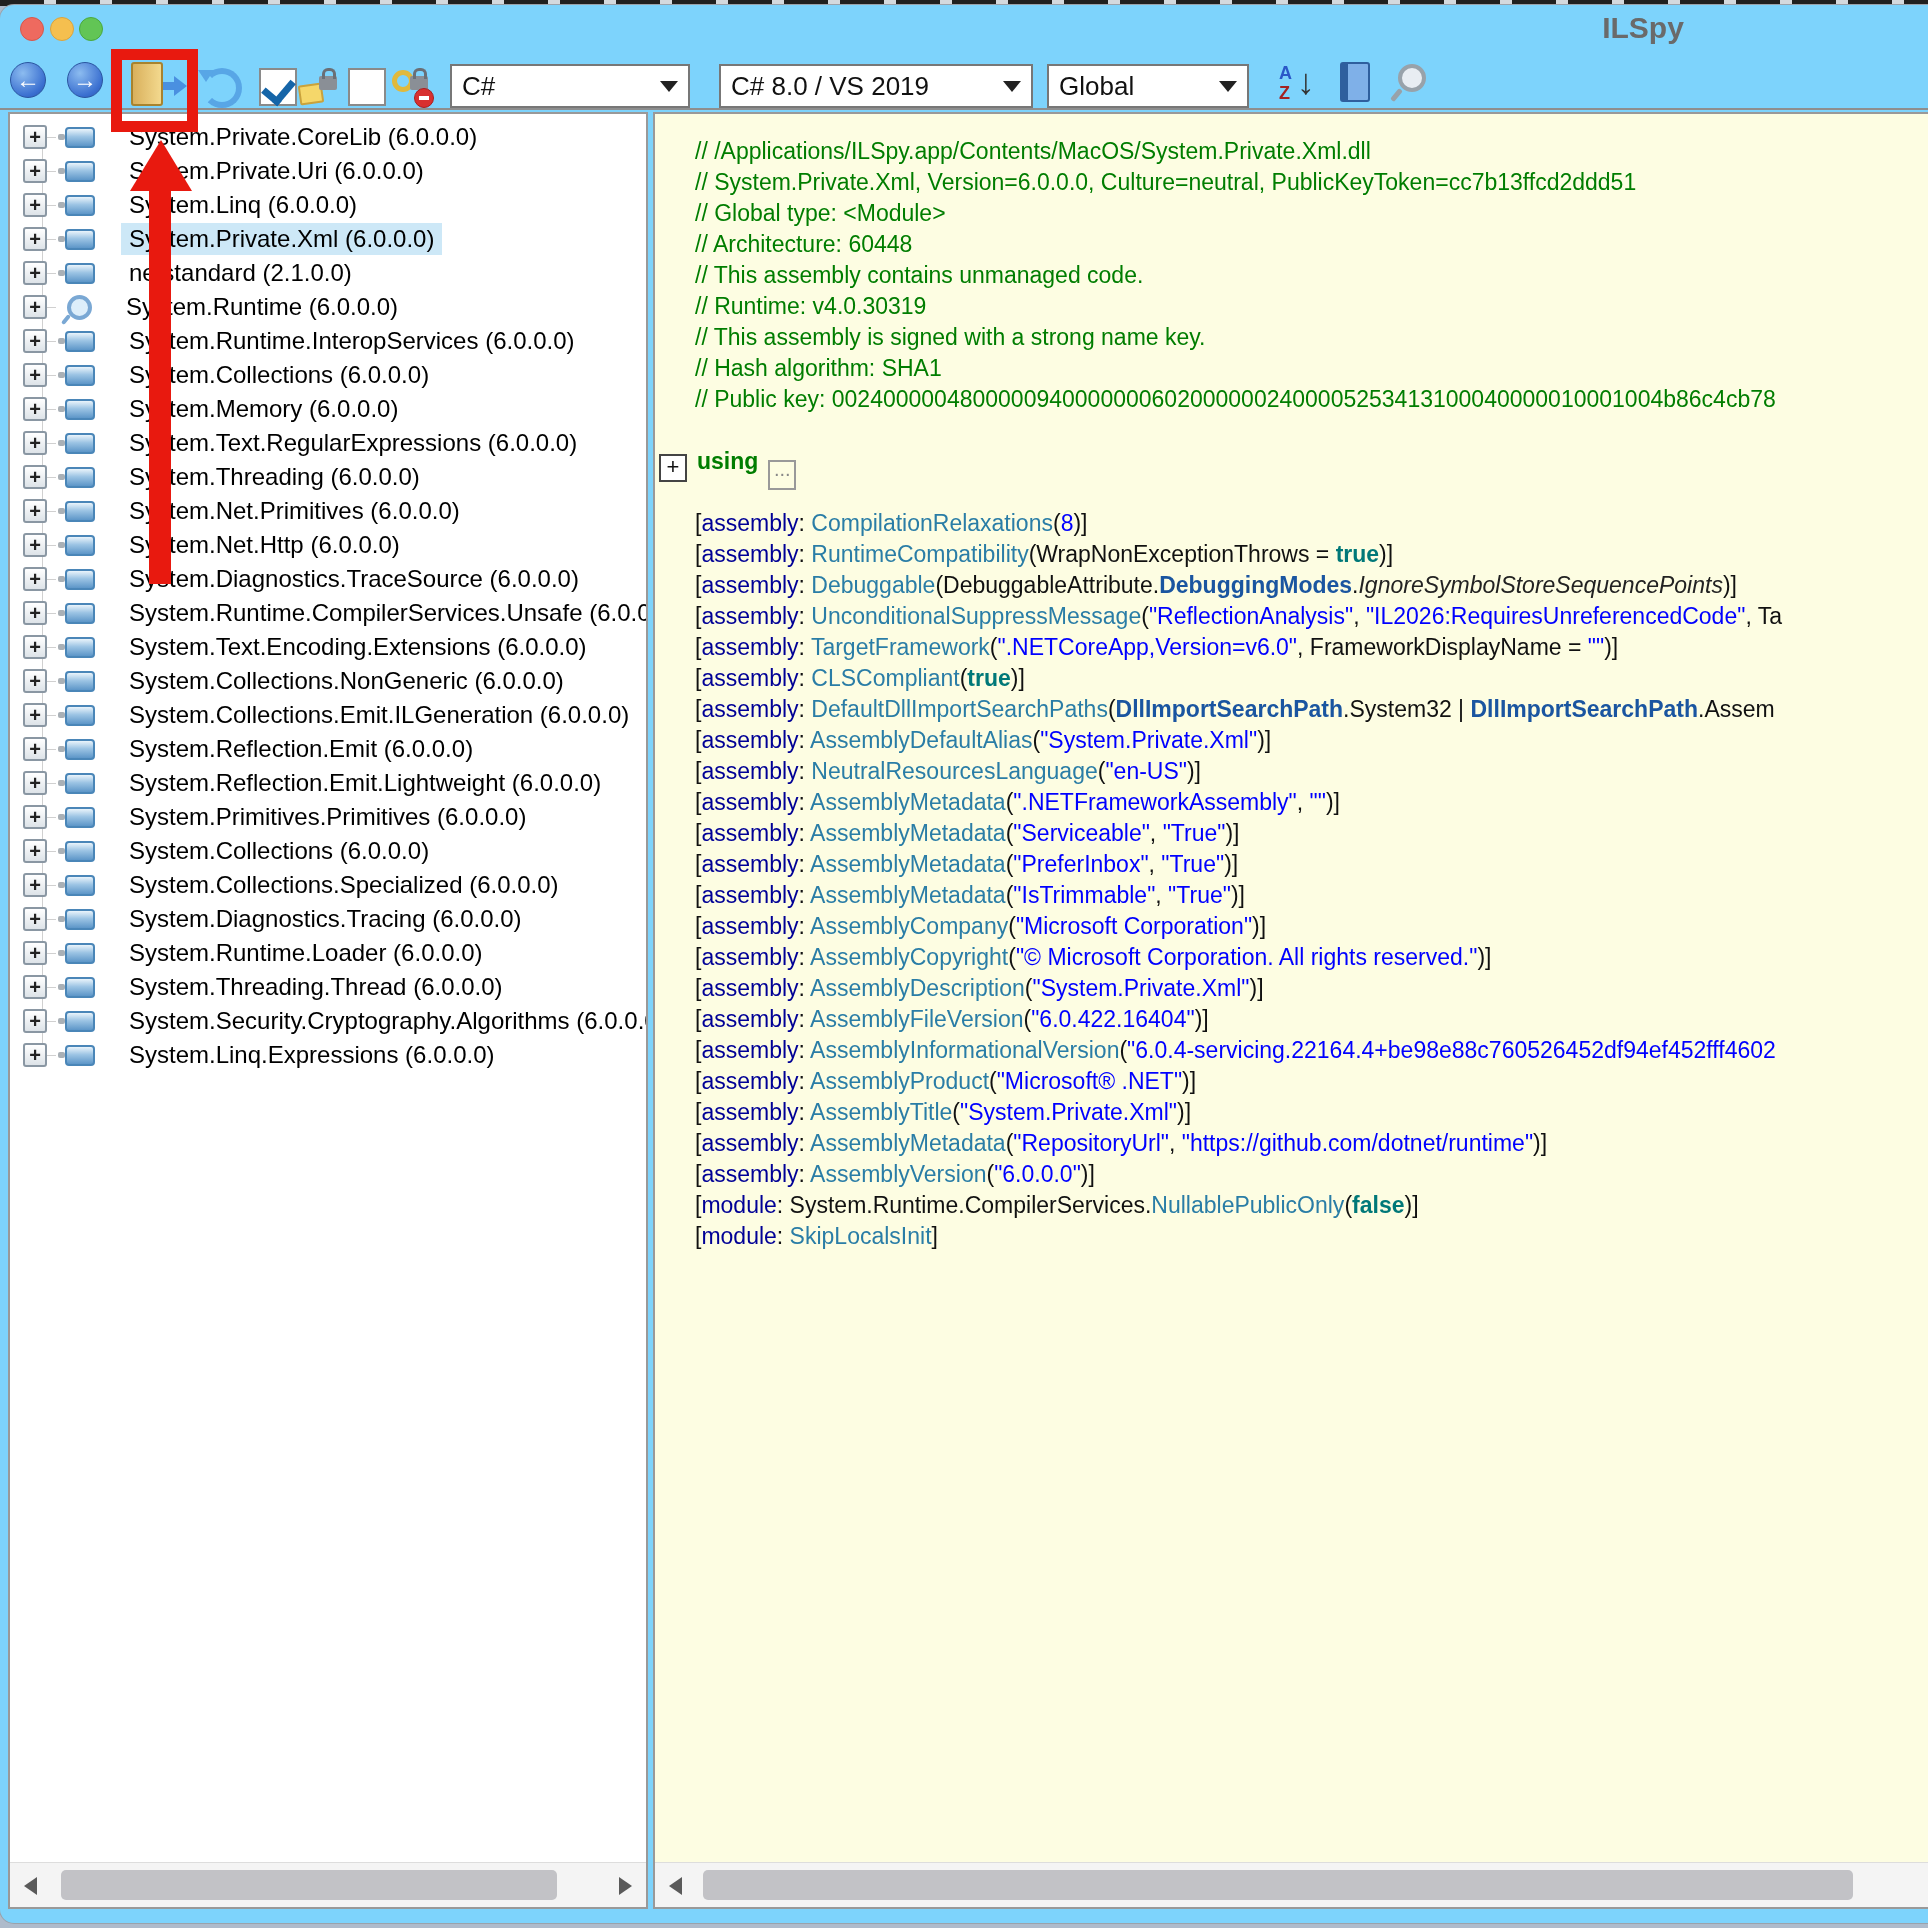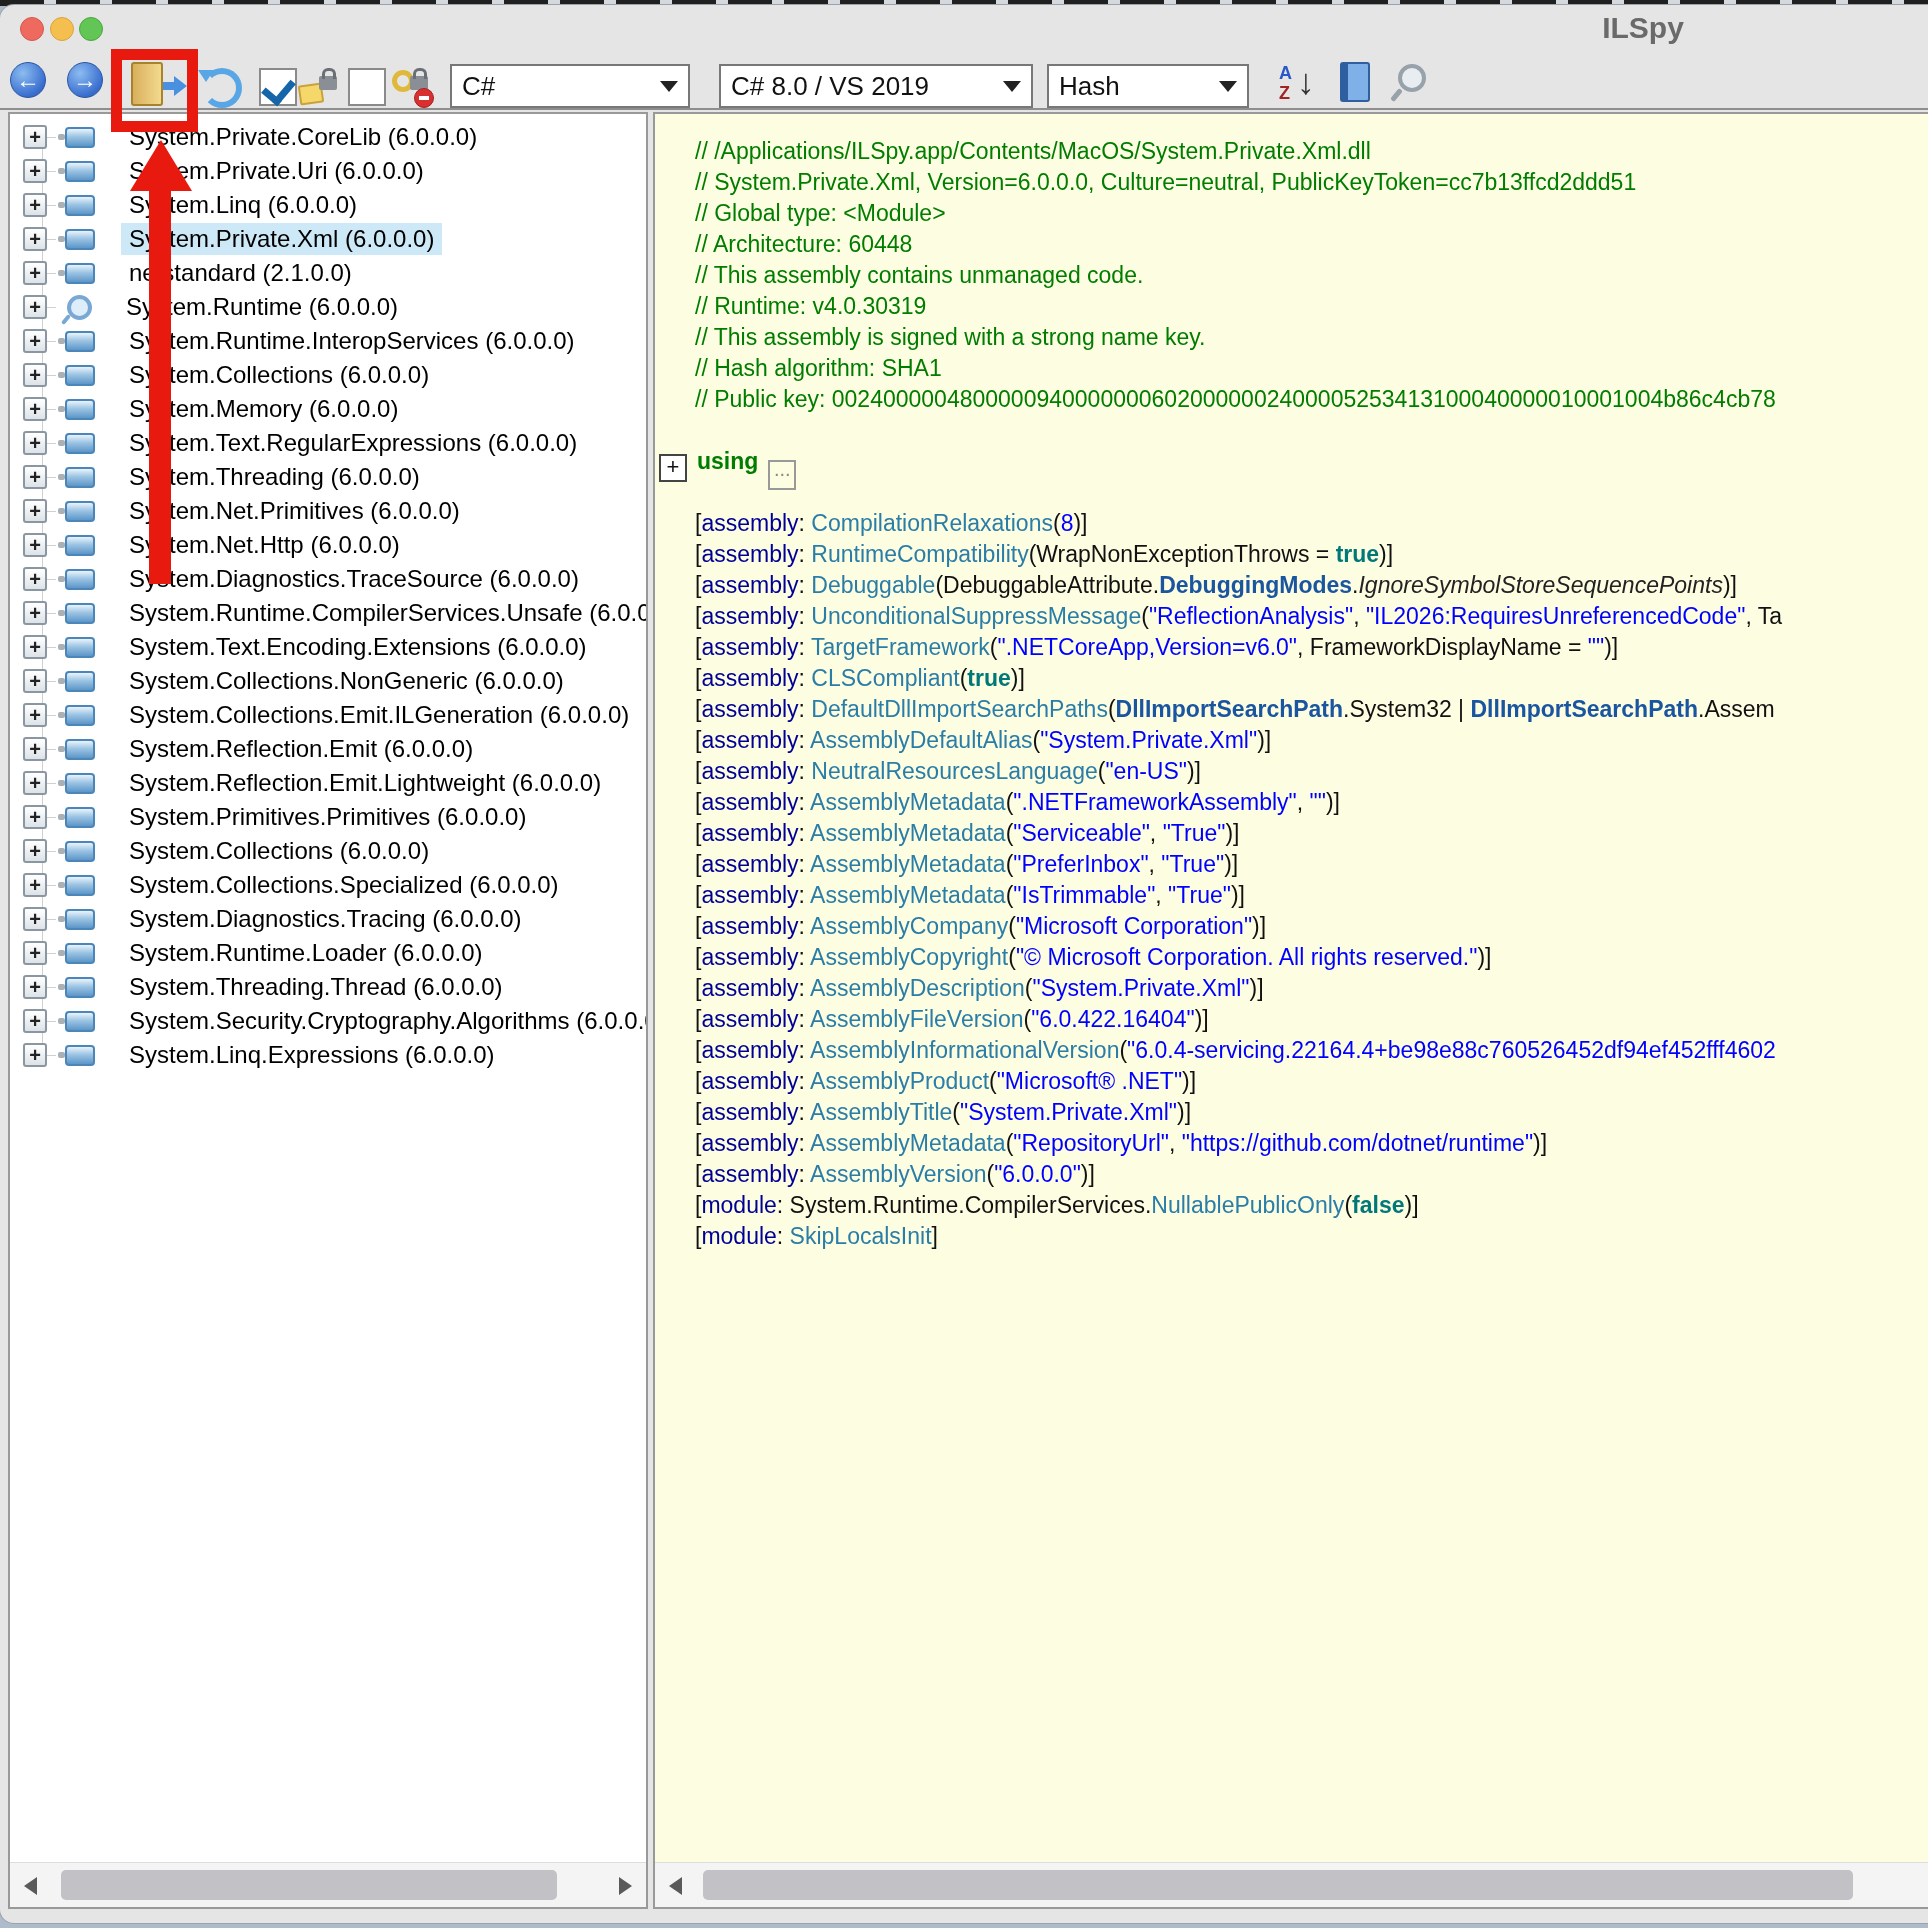--- a/index.html
+++ b/index.html
@@ -1,19 +1,19 @@
 <!DOCTYPE html>
 <html><head>
 <meta charset="utf-8">
 <style>
   html,body{margin:0;padding:0;width:1929px;height:1929px;background:#aebbcb;
     font-family:"Liberation Sans",sans-serif;overflow:hidden;position:relative;}
   .top-dashes{position:absolute;top:0;left:0;right:0;height:6px;
     background:repeating-linear-gradient(90deg,#202020 0 44px,#d4d9de 44px 56px);z-index:0;}
-  .window{position:absolute;top:5px;left:0;right:0;bottom:6px;background:#e5e5e5;
+  .window{position:absolute;top:5px;left:0;right:0;bottom:6px;background:#7dd3fc;
     border-radius:14px 0 0 14px;box-shadow:0 0 0 1px #9aa2ab;z-index:1;overflow:hidden;}
 
   
   .traffic{position:absolute;width:22px;height:22px;border-radius:50%;}
   .t-red{left:20px;top:12px;background:#ee6a5f;border:1px solid #d5574c;}
   .t-yellow{left:50px;top:12px;background:#f5bf4f;border:1px solid #d9a33e;}
   .t-green{left:79px;top:12px;background:#62c555;border:1px solid #4aa83e;}
   .app-title{position:absolute;left:1544px;top:6px;width:198px;text-align:center;
     font-size:30px;font-weight:bold;color:#6a6a6a;}
 
@@ -162,21 +162,21 @@
     </div>
     <div class="dropdown dd1">
       <span>C#</span>
       <span class="dd-caret"></span>
     </div>
     <div class="dropdown dd2">
       <span>C# 8.0 / VS 2019</span>
       <span class="dd-caret"></span>
     </div>
     <div class="dropdown dd3">
-      <span>Hash</span>
+      <span>Global</span>
       <span class="dd-caret"></span>
     </div>
     <div class="icon-sort">
       <span class="a">A</span>
       <span class="z">Z</span>
       <span class="dn">↓</span>
     </div>
     <div class="icon-book"></div>
     <div class="icon-search"></div>
     <div class="toolbar-sep"></div>

